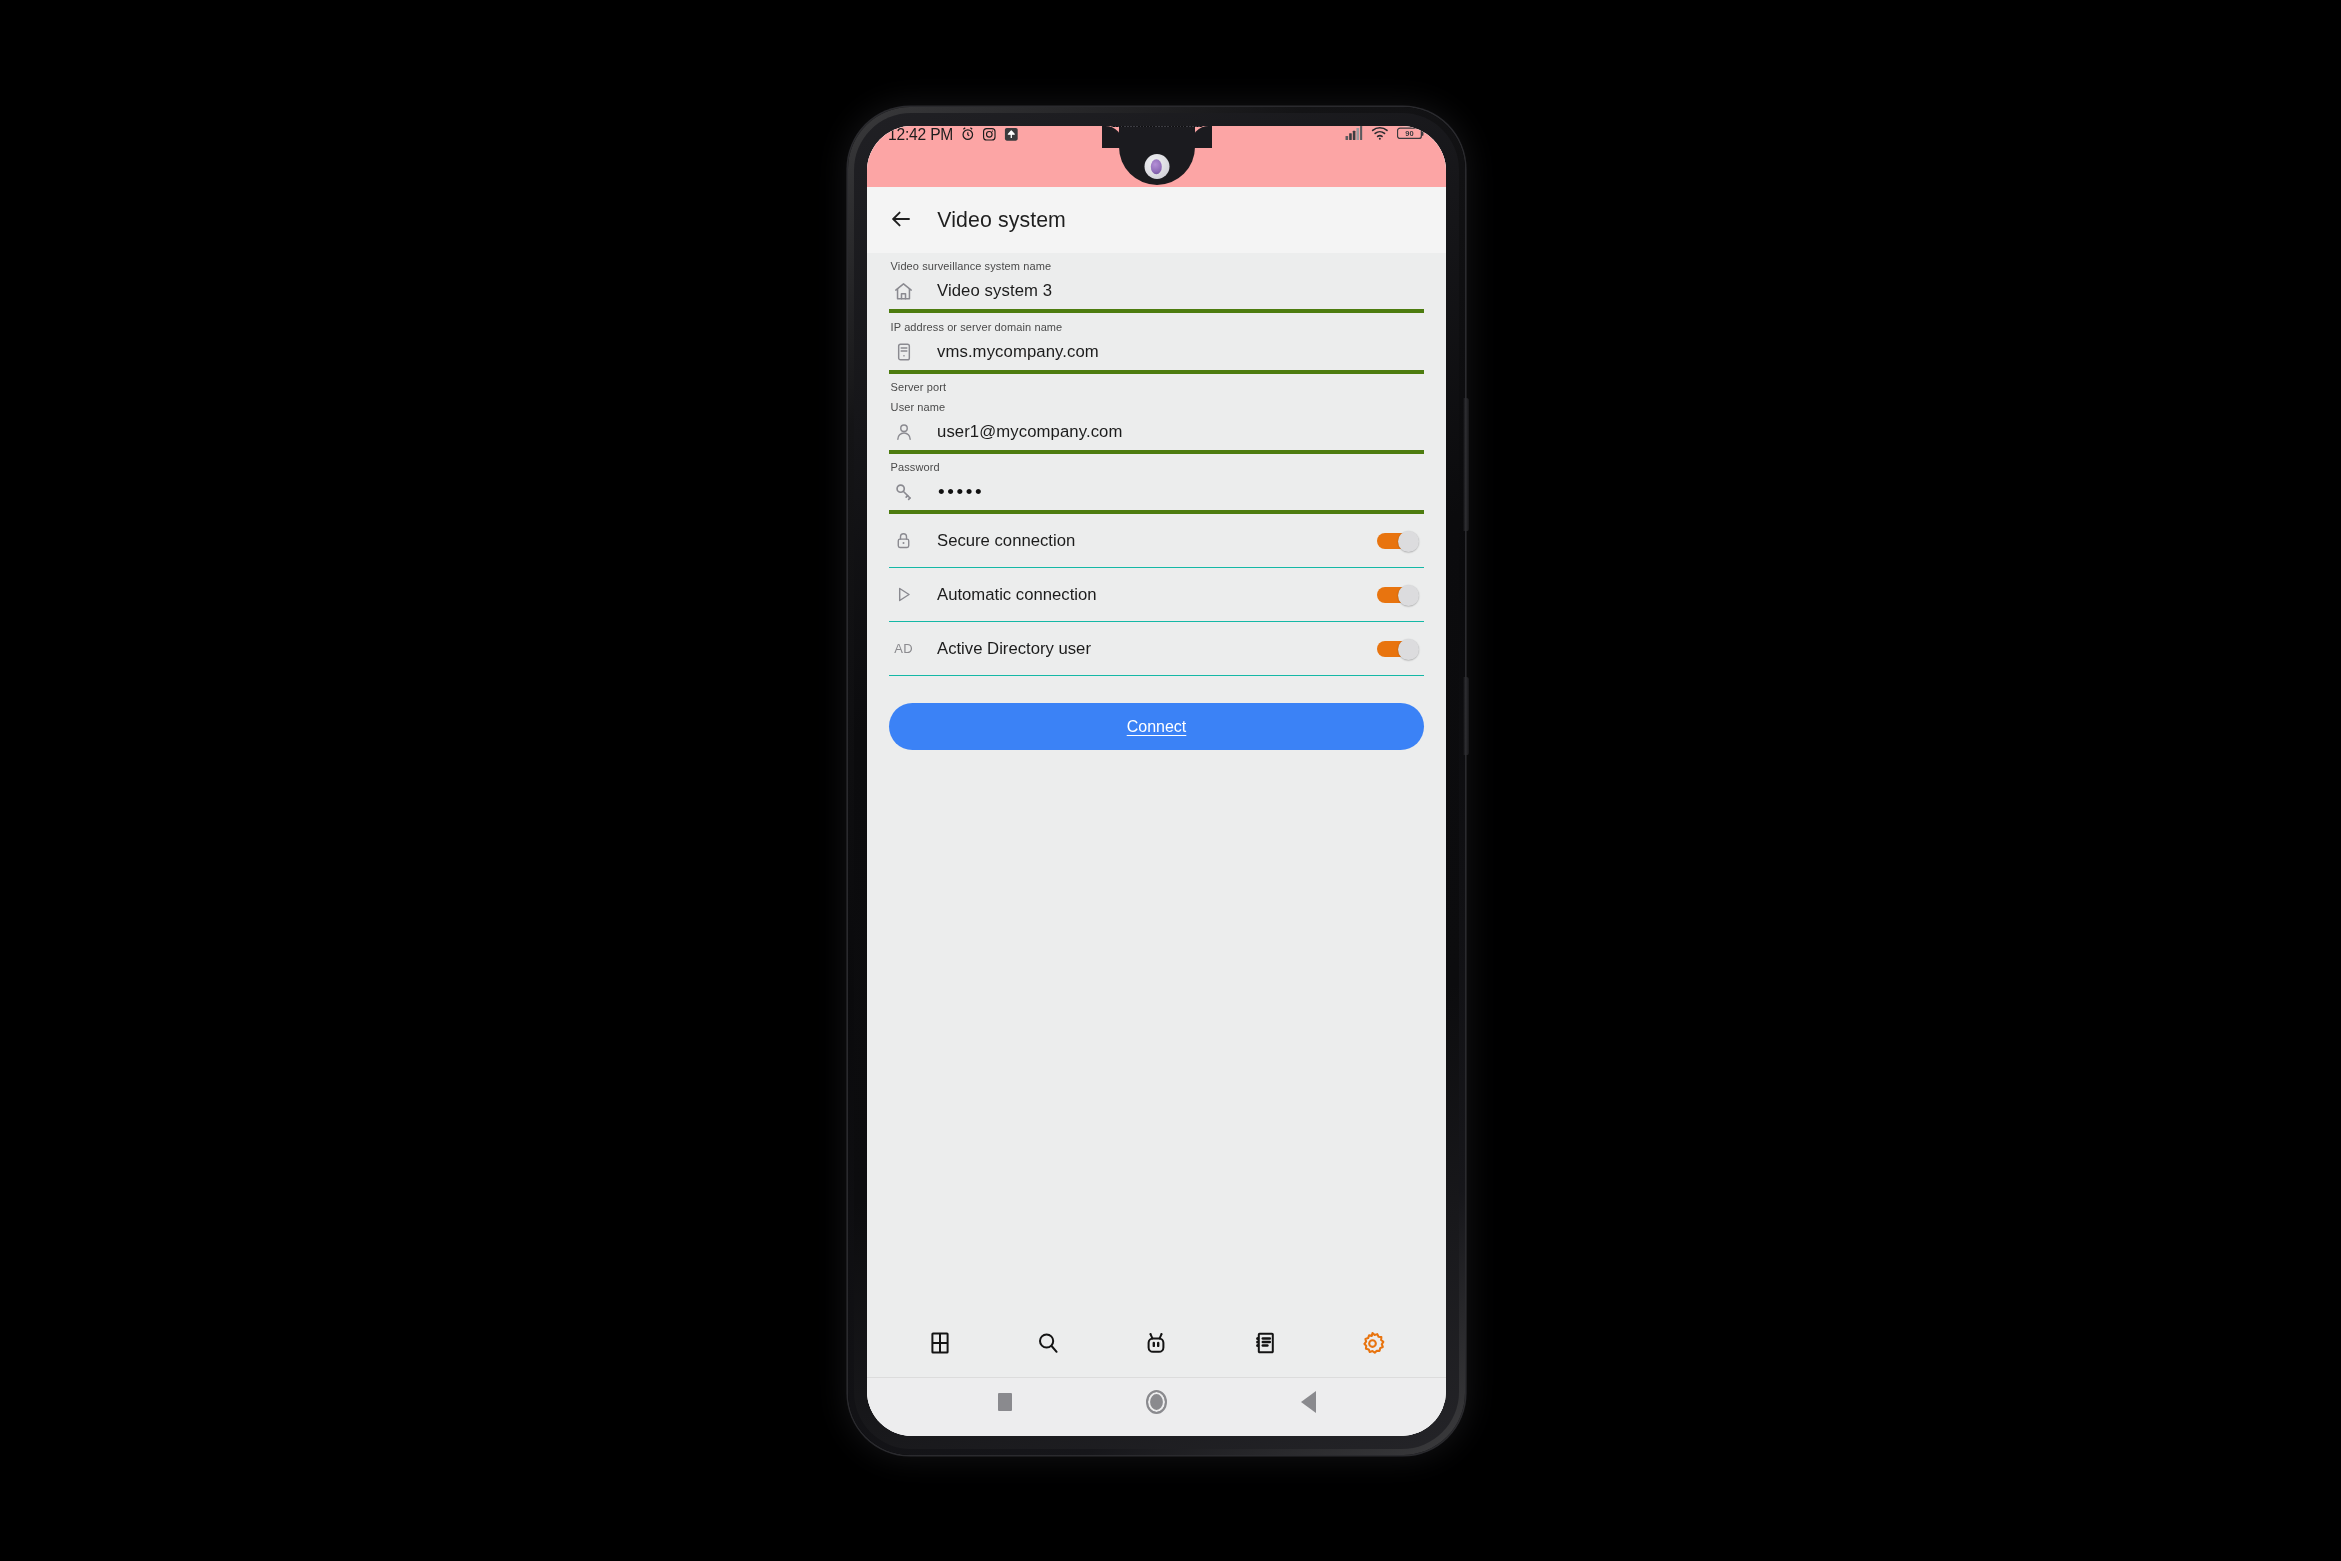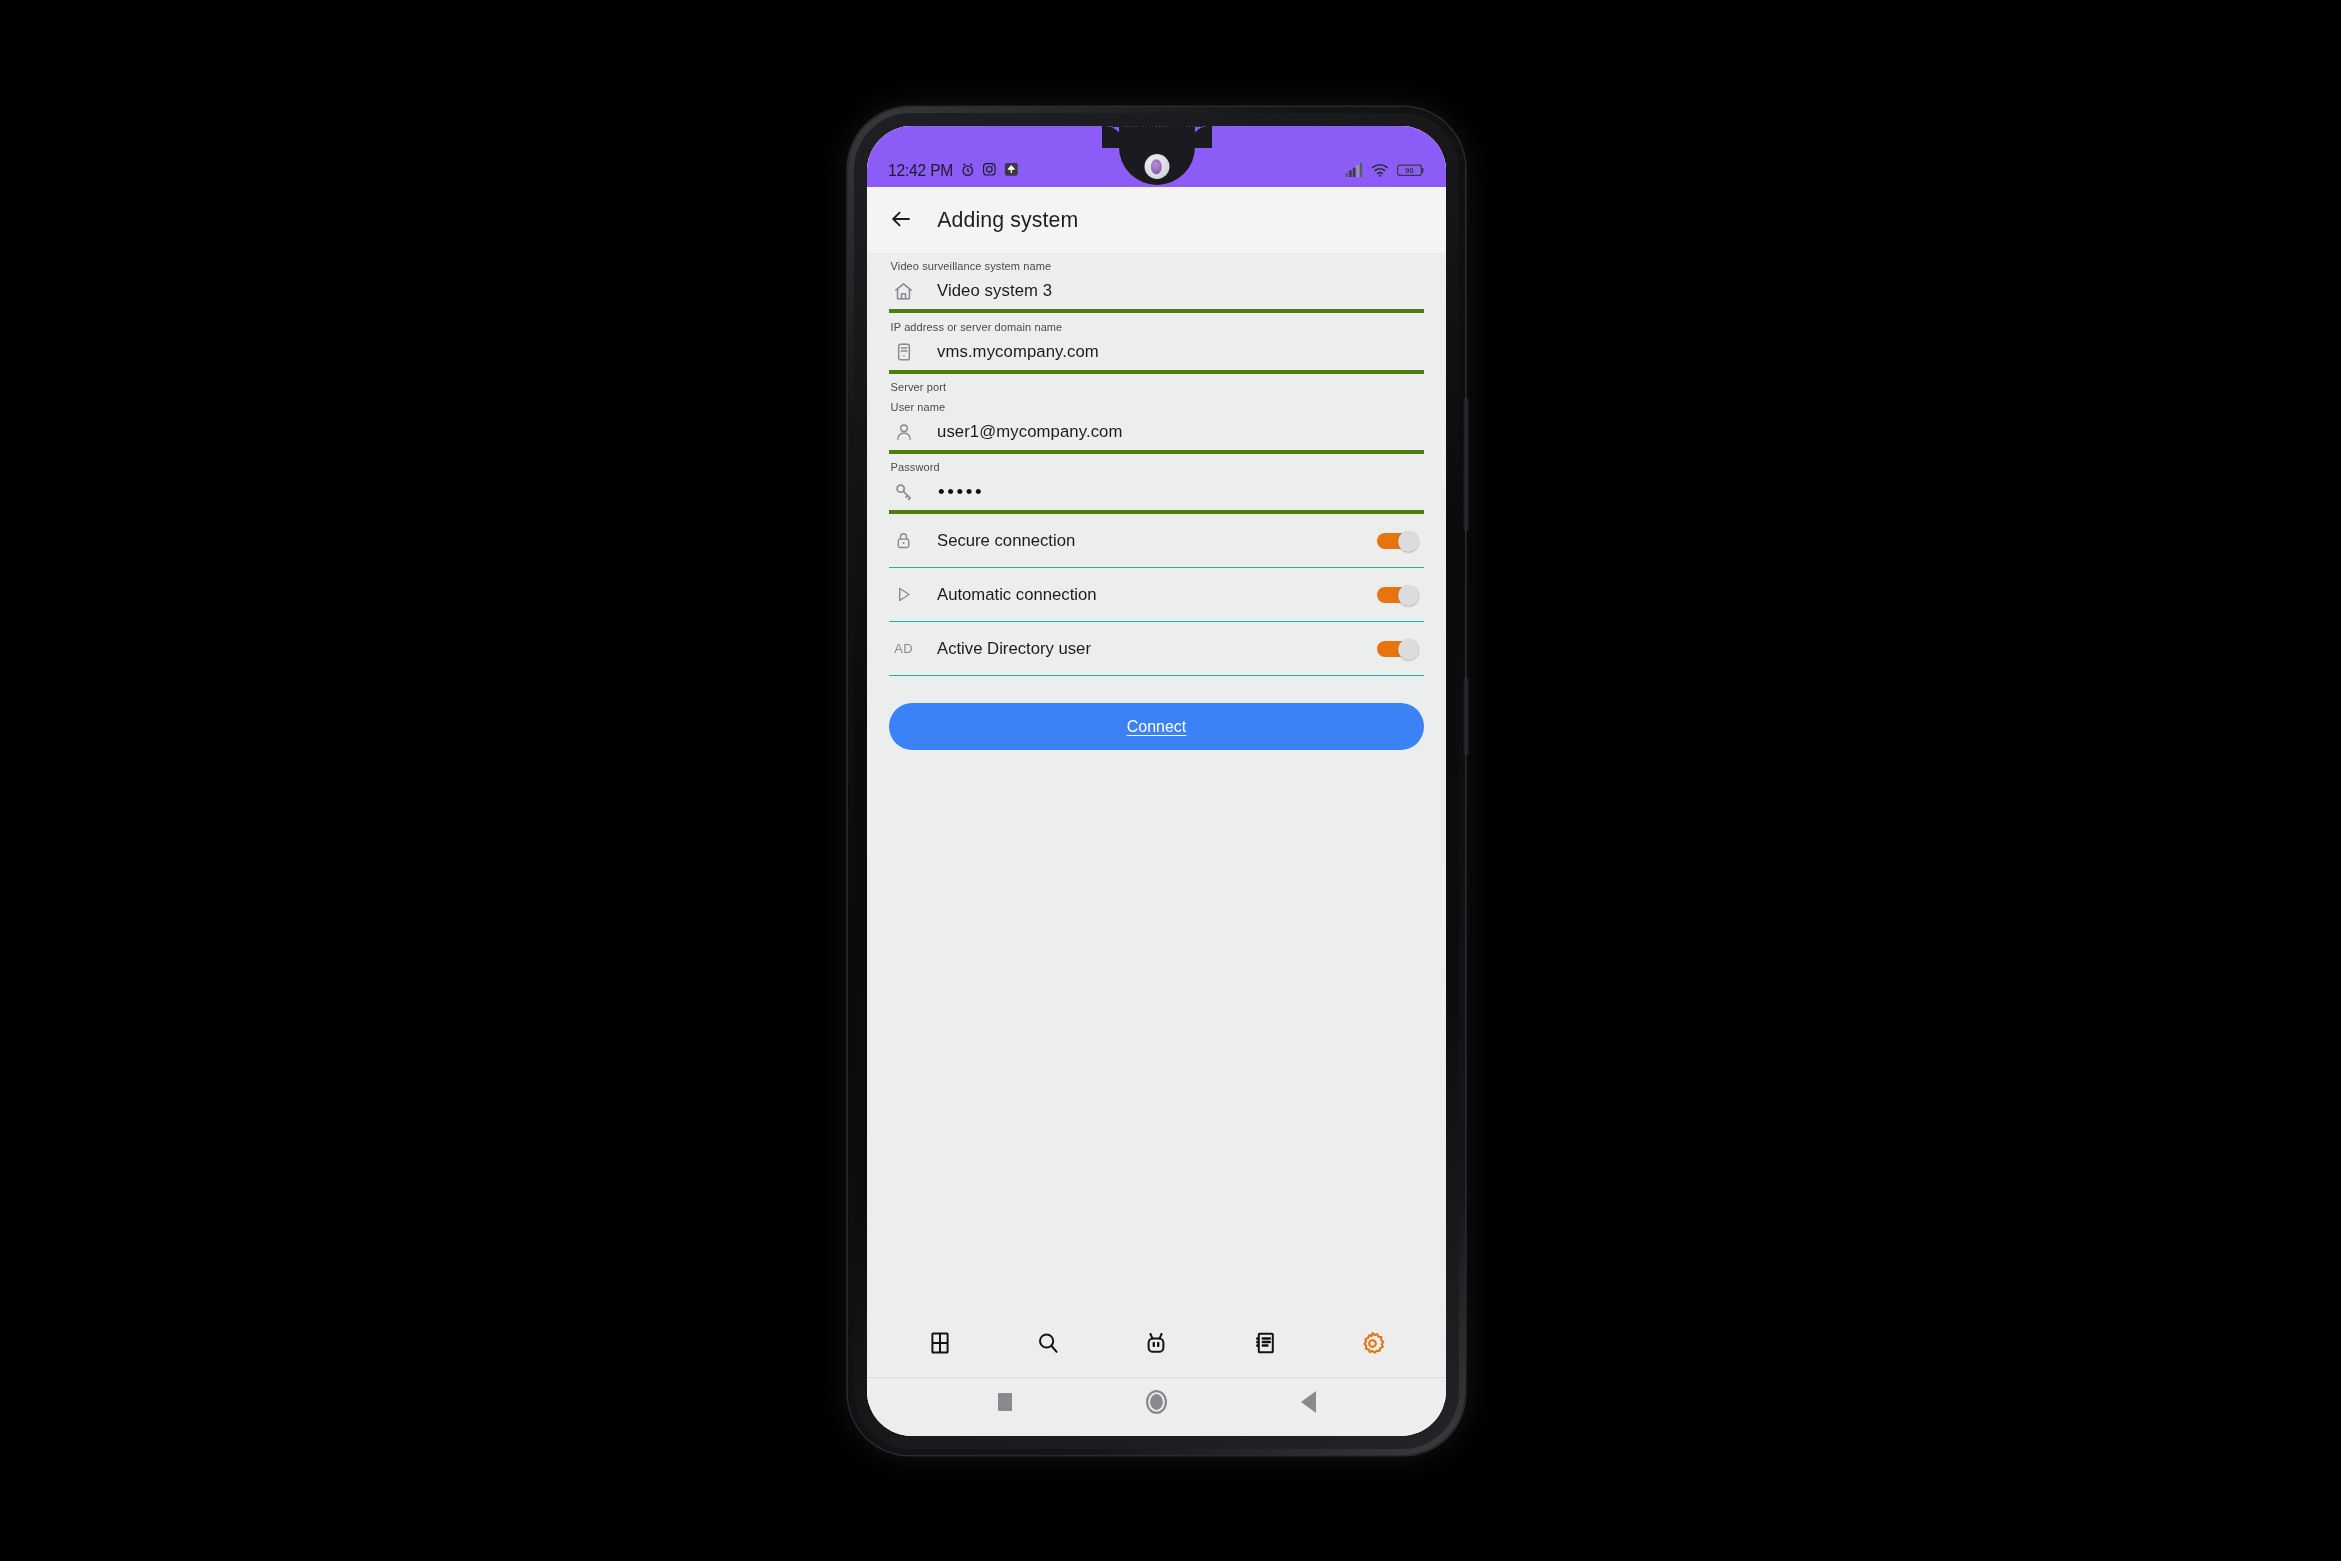--- a/index.html
+++ b/index.html
@@ -116,23 +116,23 @@
     position: absolute;
     inset: 0;
     display: flex;
     flex-direction: column;
     background: #eceded;
   }
 
   
   #status-bar {
     height: 61px;
-    background: #8b5cf6;
-    display: flex;
-    align-items: flex-end;
+    background: #fca5a5;
+    display: flex;
+    align-items: flex-start;
     justify-content: space-between;
     padding: 0 21px 7.3px 21px;
     flex: 0 0 auto;
   }
   #status-left { display: flex; align-items: center; gap: 6.8px; }
   #clock { font-size: 15.6px; color: #1d1d1d; letter-spacing: -0.2px; font-family: "Liberation Sans", sans-serif; }
   #status-right { display: flex; align-items: center; gap: 8.3px; font-weight: bold; }
   .sb-icon { display: block; }
 
   
@@ -408,21 +408,21 @@
 
       <div id="title-bar">
         <div id="back-button">
           <span>
             <svg width="24" height="24" viewBox="0 0 24 24" fill="none" stroke="#1f1f1f" stroke-width="1.9" stroke-linecap="round" stroke-linejoin="round">
               <path d="M20 12 H4.6"></path>
               <path d="M10.6 5.6 L4.2 12 L10.6 18.4"></path>
             </svg>
           </span>
         </div>
-        <div id="page-title">Adding system</div>
+        <div id="page-title">Video system</div>
       </div>
 
       <div id="content">
 
         <div class="field">
           <div class="field-label">Video surveillance system name</div>
           <div class="field-row">
             <span class="field-icon">
               <svg width="21" height="21" viewBox="0 0 24 24" fill="none" stroke="#8a8a90" stroke-width="1.75" stroke-linejoin="round" stroke-linecap="round">
                 <path d="M3.2 10.4 L12 3.2 L20.8 10.4"></path>

